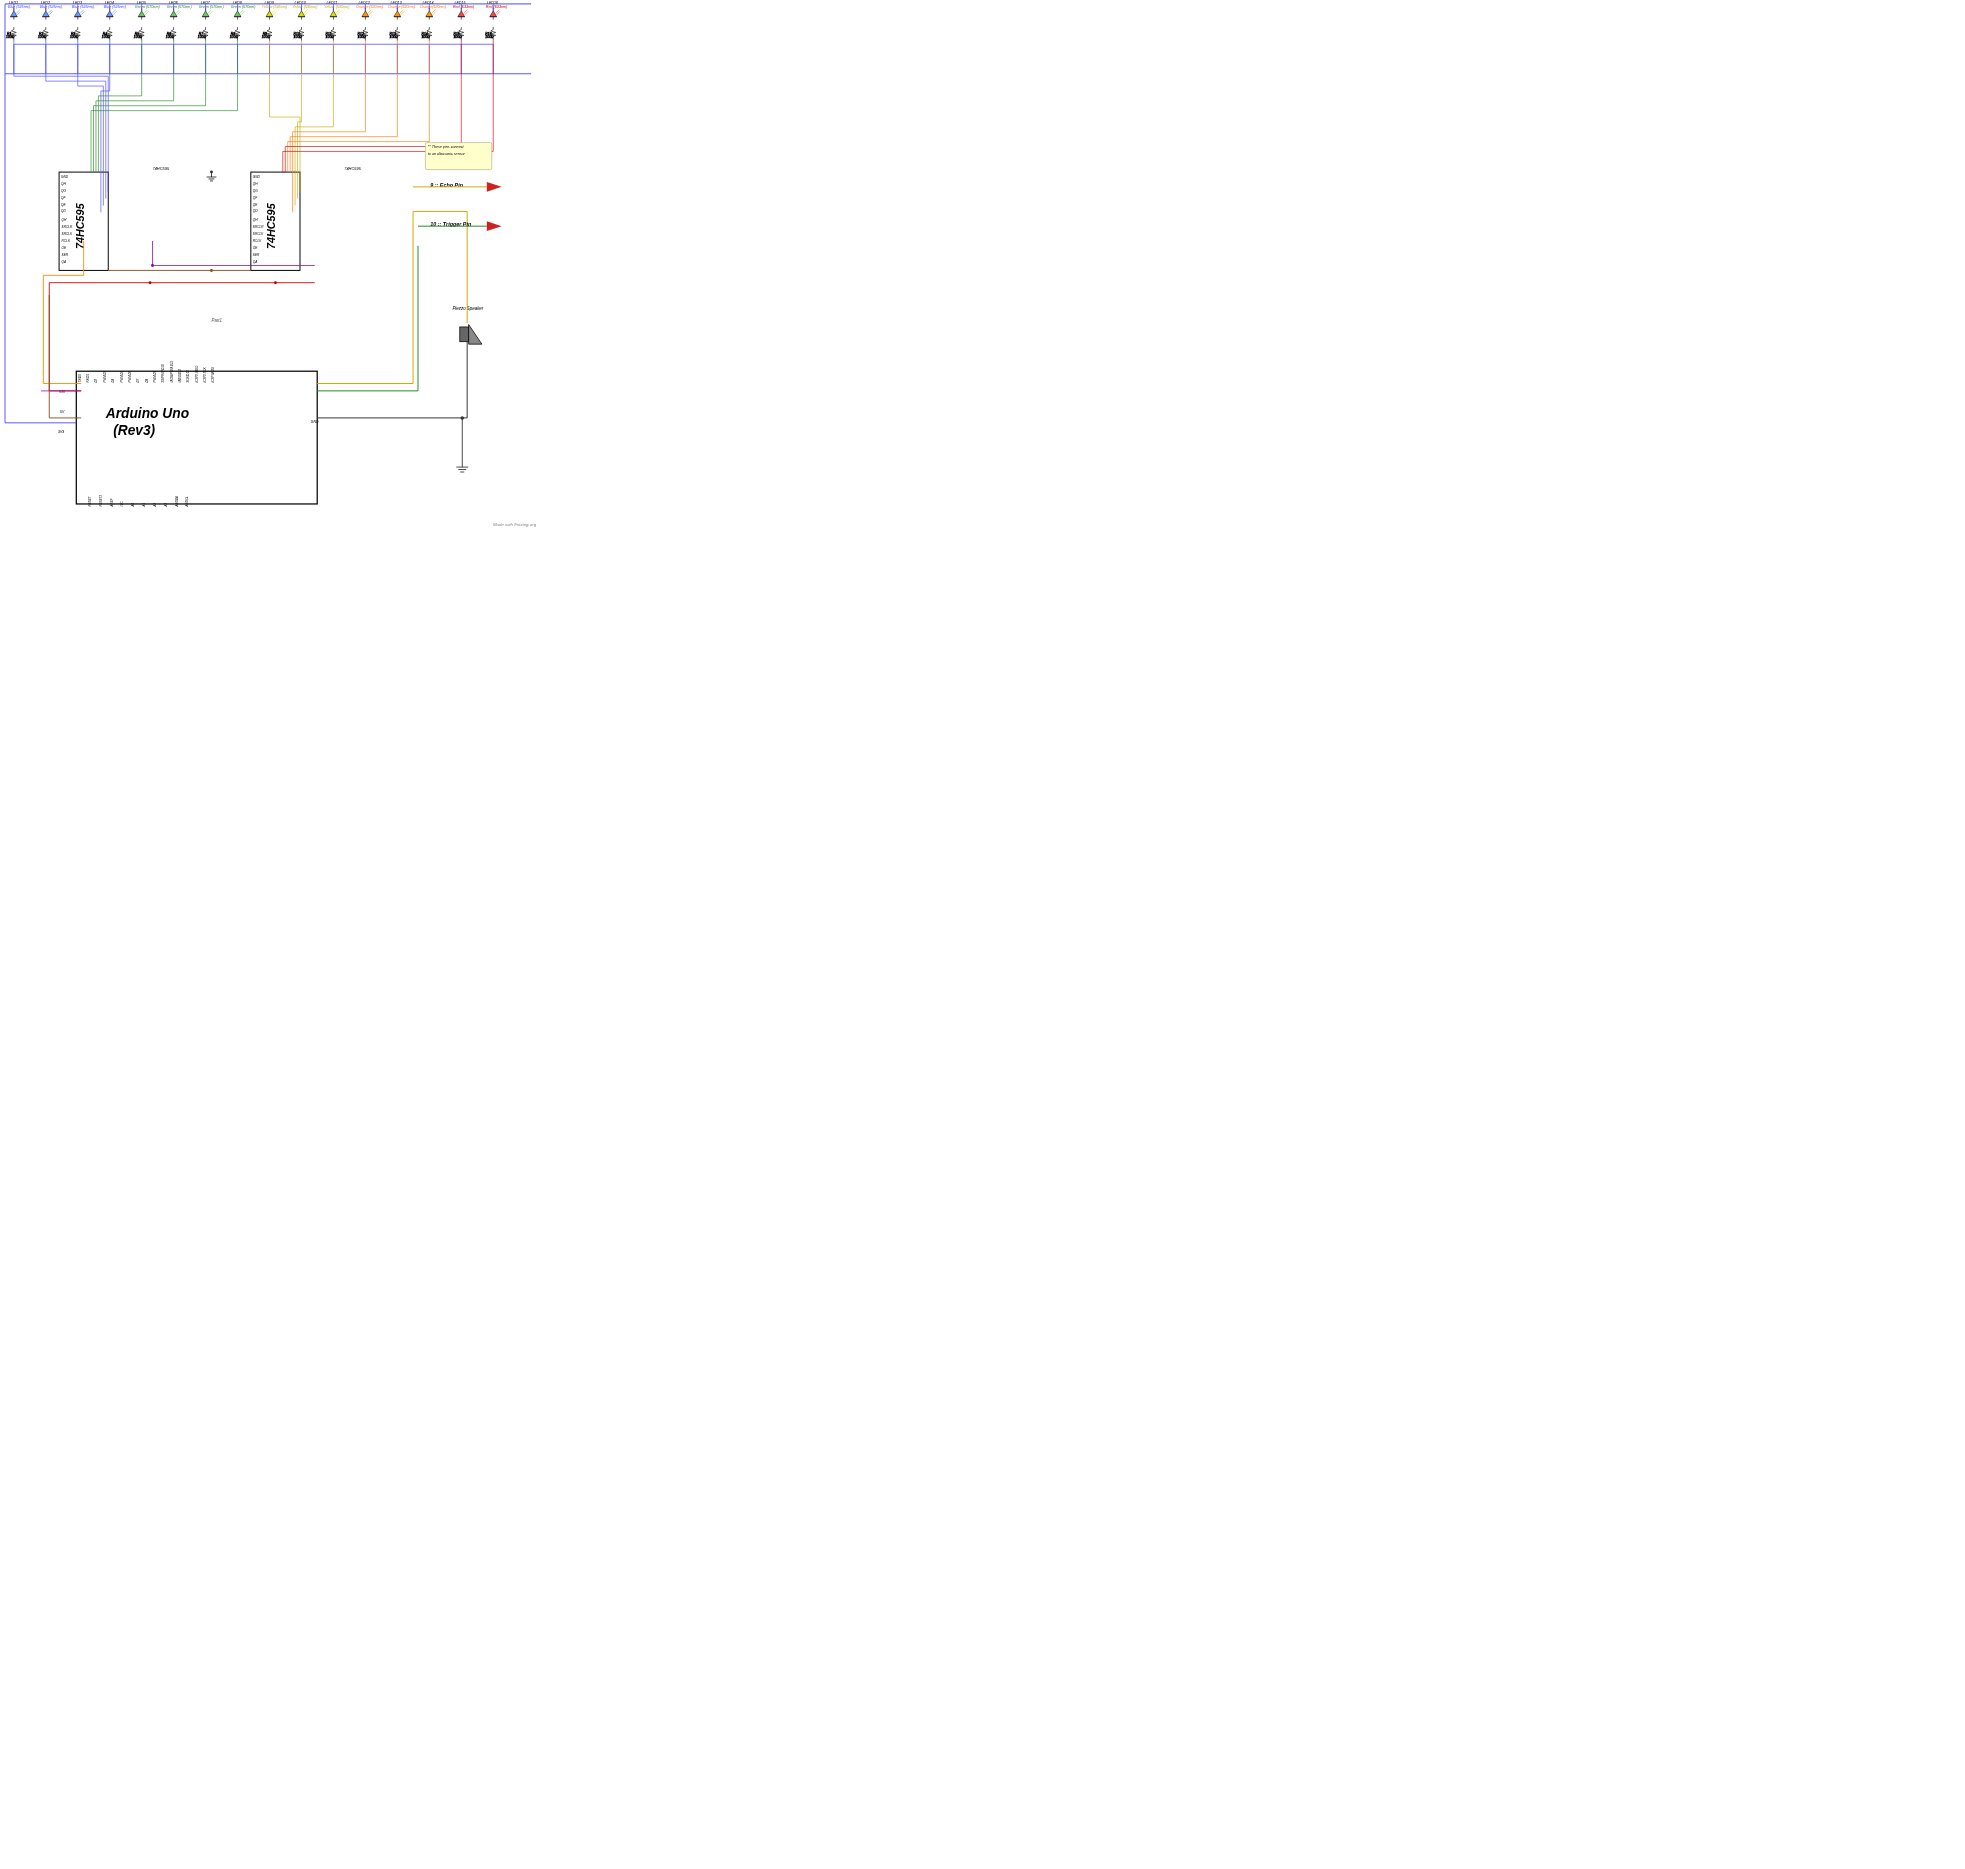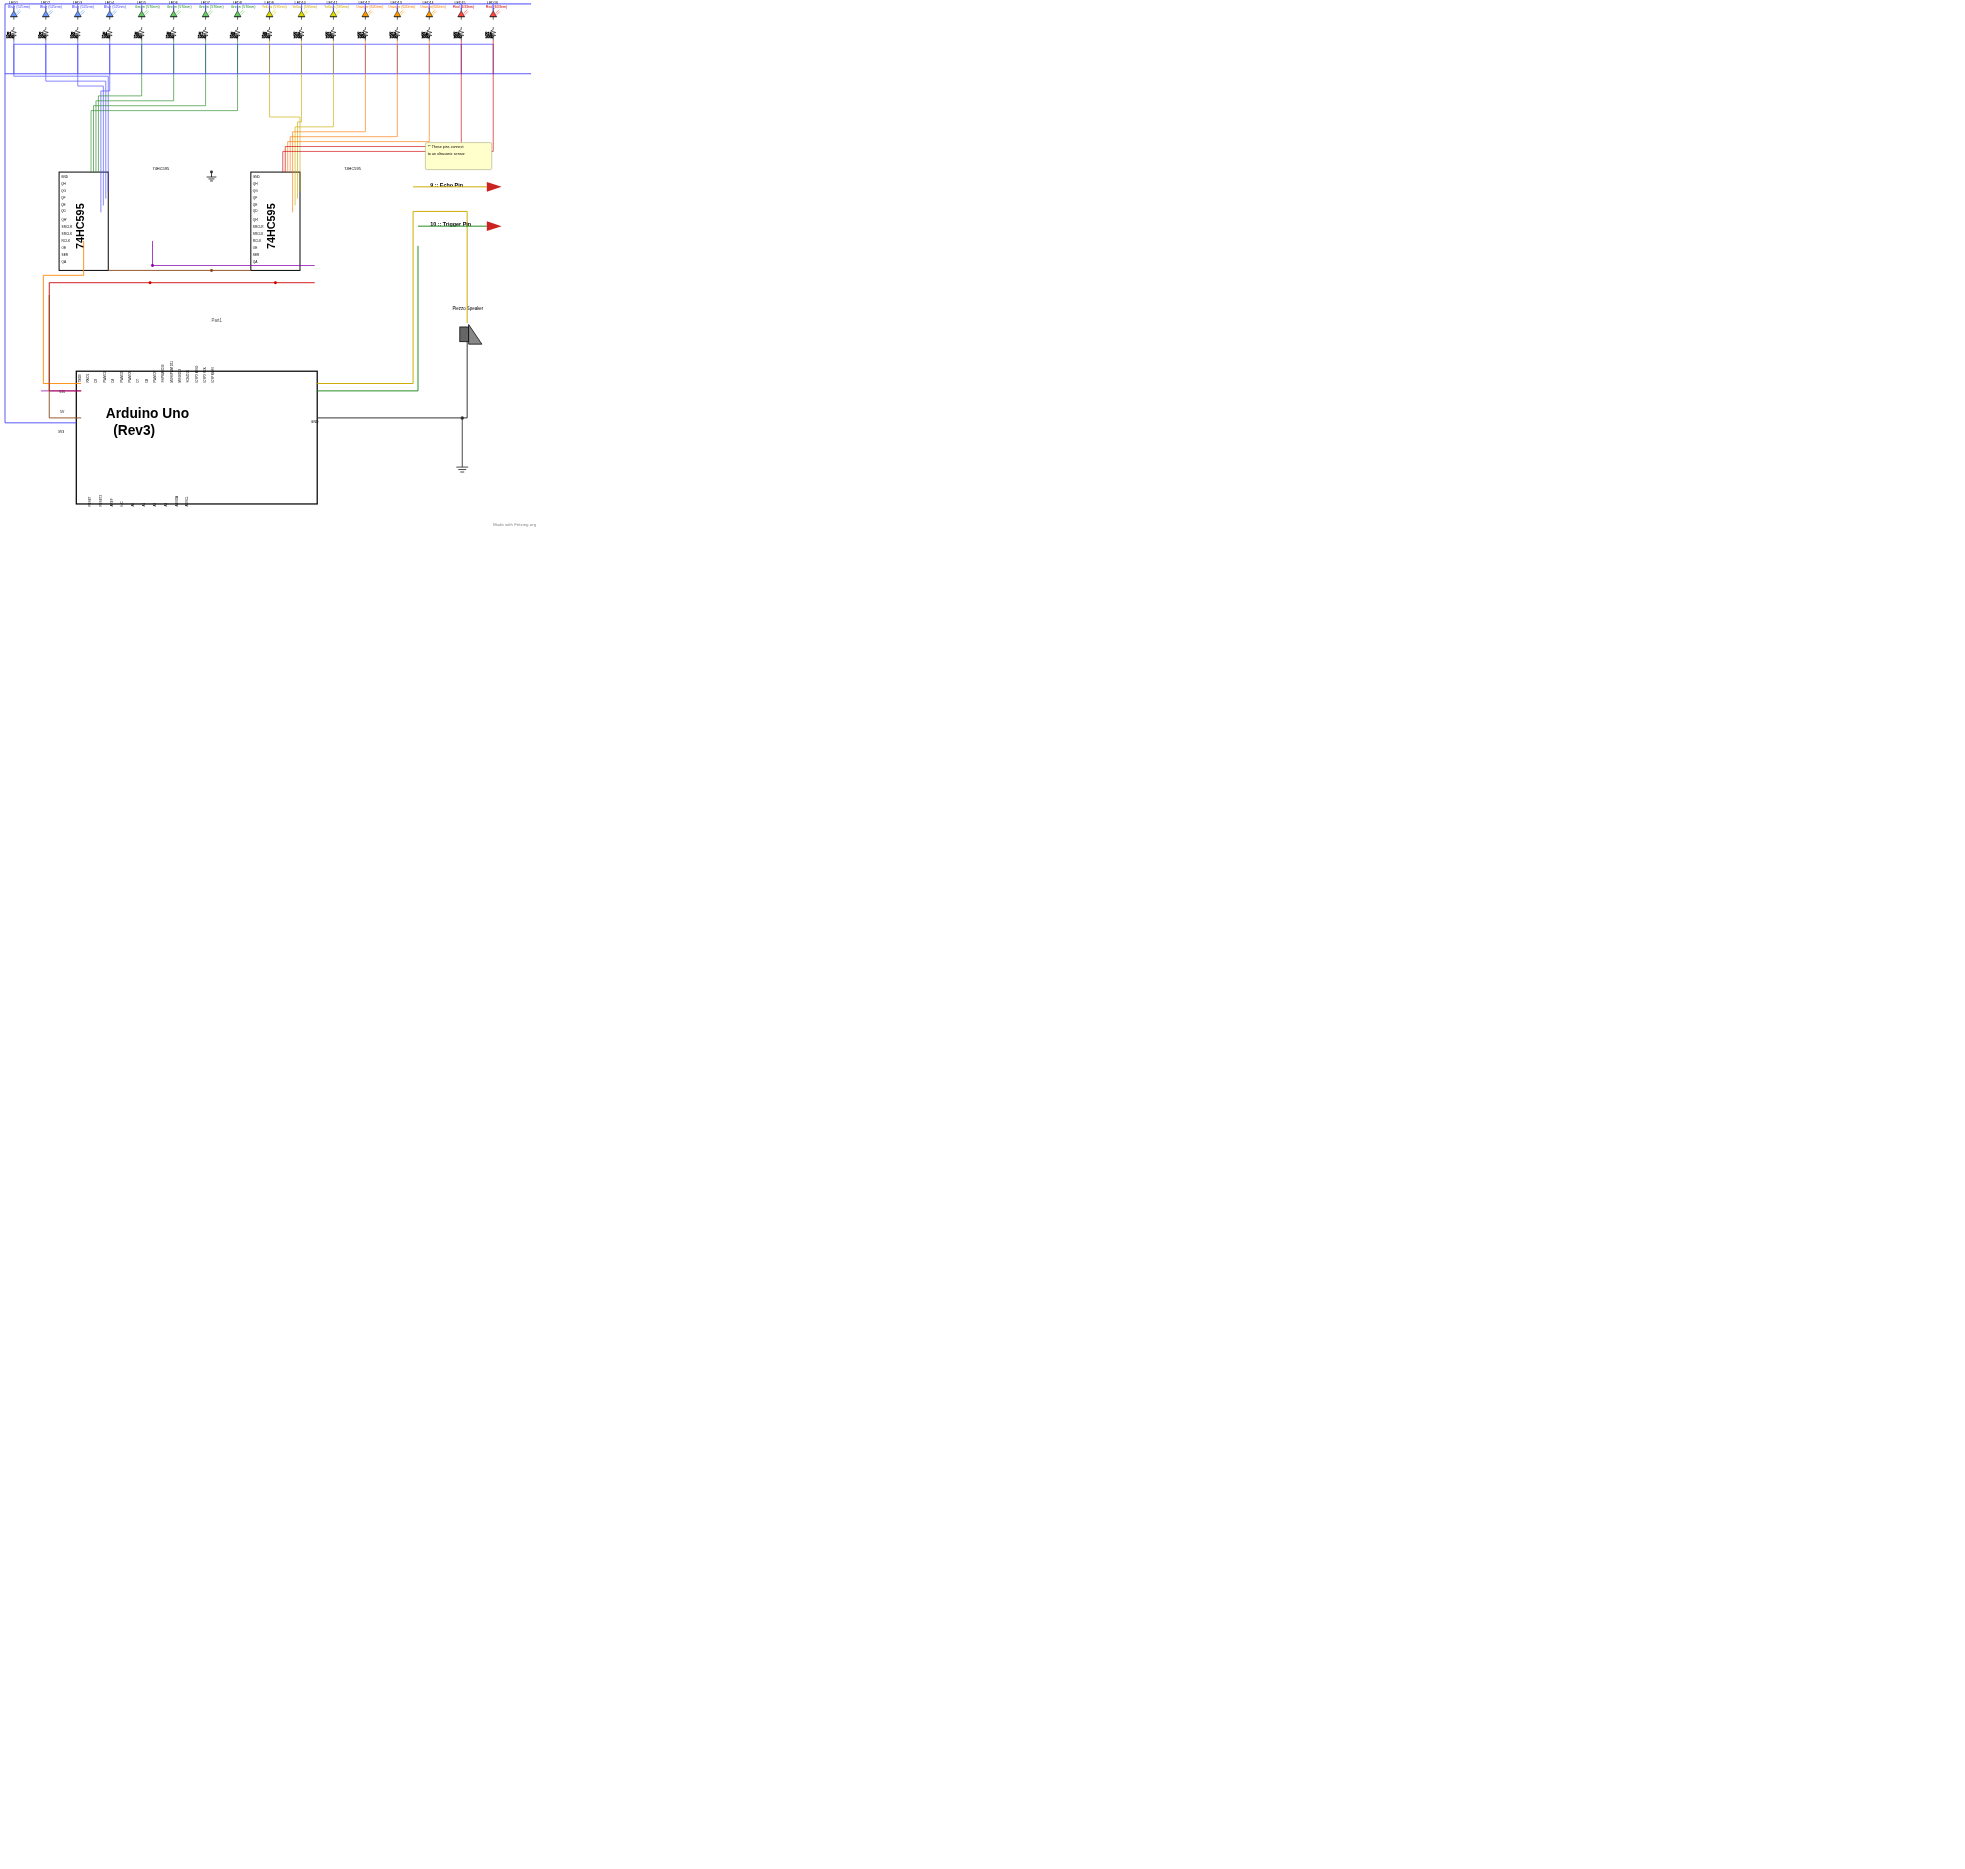--- a/index.html
+++ b/index.html
@@ -9,20 +9,21 @@
       height: 531px;
       overflow: hidden;
       font-family: Arial, sans-serif;
       position: relative;
     }
     .diagram-container {
       position: relative;
       width: 541px;
       height: 531px;
       background: #ffffff;
+      font-style: italic;
     }
     svg.main-svg {
       position: absolute;
       top: 0; left: 0;
       width: 541px;
       height: 531px;
     }
     .watermark {
       position: absolute;
       bottom: 3.9px;

